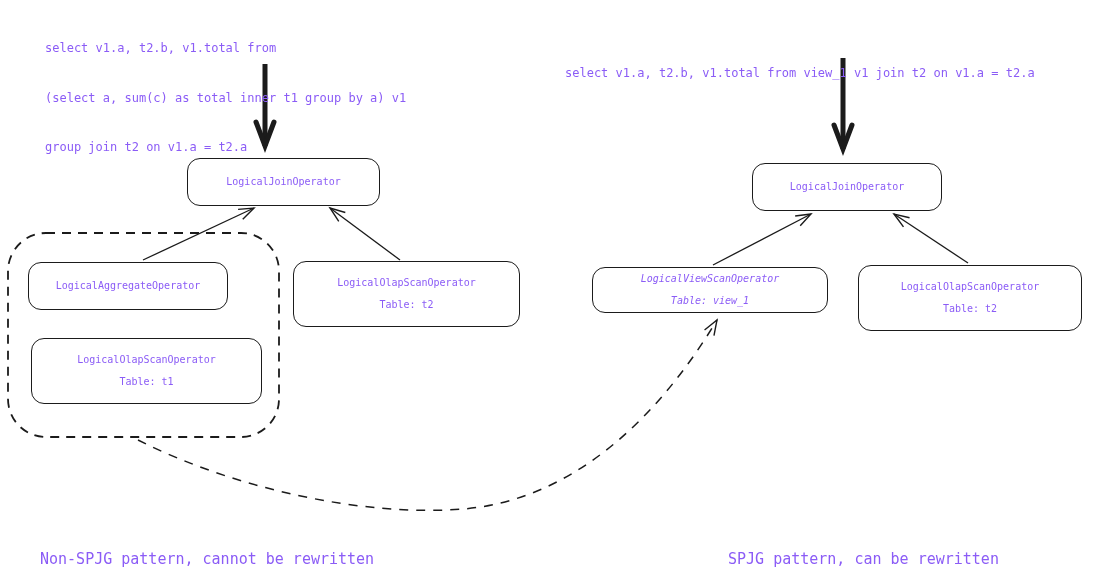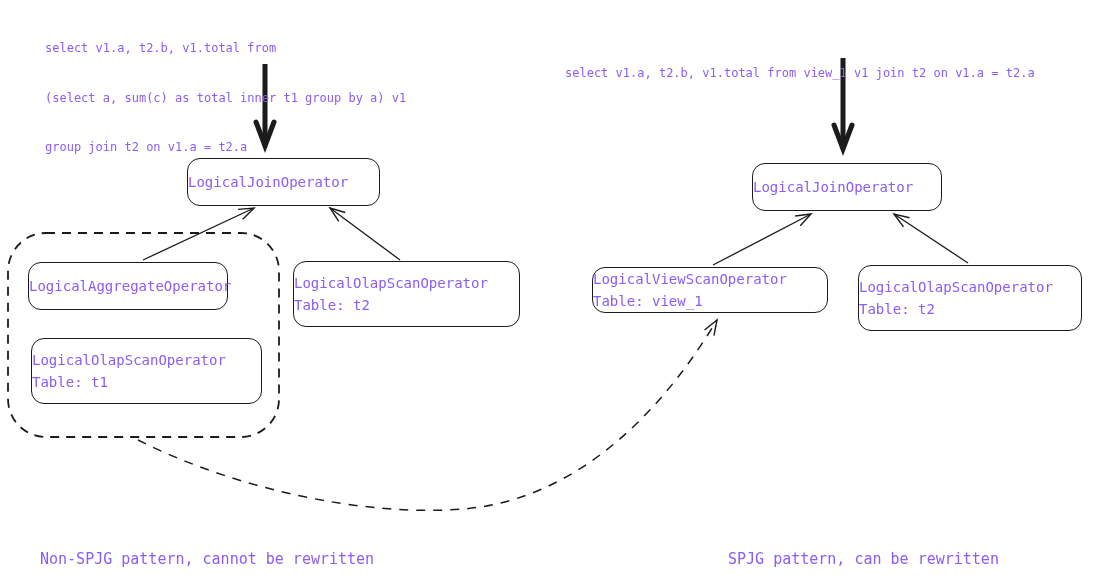--- a/index.html
+++ b/index.html
@@ -14,23 +14,23 @@
   }
   .wires { position: absolute; left: 0; top: 0; }
   .node {
     position: absolute;
     box-sizing: border-box;
     border: 1.6px solid #1b1b1b;
     border-radius: 13px;
     background: #ffffff;
     display: flex;
     flex-direction: column;
-    align-items: flex-start;
+    align-items: center;
     justify-content: center;
-    font-size: 14px;
+    font-size: 10px;
     line-height: 22px;
     white-space: nowrap;
   }
   .query {
     position: absolute;
     font-size: 12px;
     line-height: 16.5px;
     white-space: pre;
   }
   .caption {
@@ -40,21 +40,21 @@
   }
   
   .join-left   { left: 187px; top: 158px; width: 193px; height: 48px; }
   .agg-left    { left: 28px;  top: 262px; width: 200px; height: 48px; }
   .scan-t1     { left: 31px;  top: 338px; width: 231px; height: 66px; }
   .scan-t2-l   { left: 293px; top: 261px; width: 227px; height: 66px; }
   .query-left  { left: 45px;  top: 7px; }
   .caption-left{ left: 40px;  top: 550px; }
   
   .join-right  { left: 752px; top: 163px; width: 190px; height: 48px; }
-  .view-scan   { left: 592px; top: 267px; width: 236px; height: 46px; }
+  .view-scan   { left: 592px; top: 267px; width: 236px; height: 46px; font-style: italic; }
   .scan-t2-r   { left: 858px; top: 265px; width: 224px; height: 66px; }
   .query-right { left: 565px; top: 32px; }
   .caption-right{ left: 728px; top: 550px; }
 </style>
 </head>
 <body>
 
 <div class="canvas">
 
   <svg class="wires" width="1095" height="579" viewBox="0 0 1095 579">

